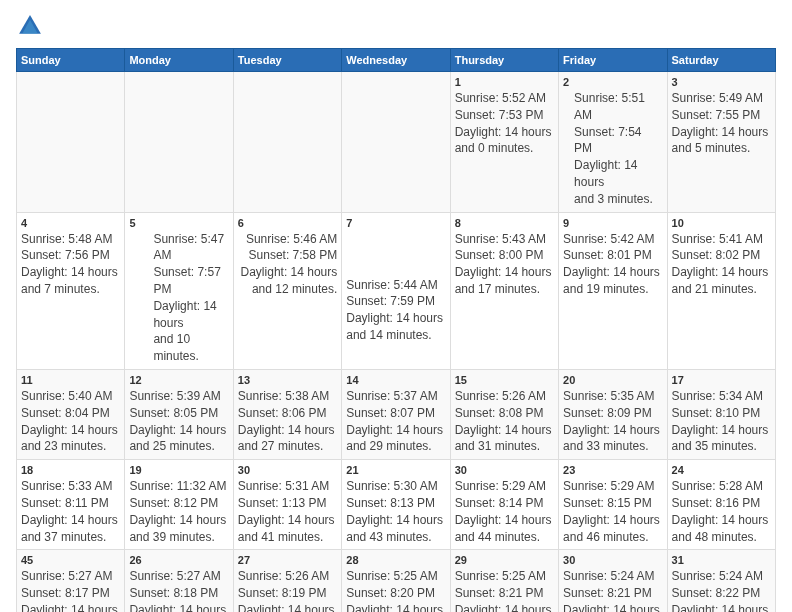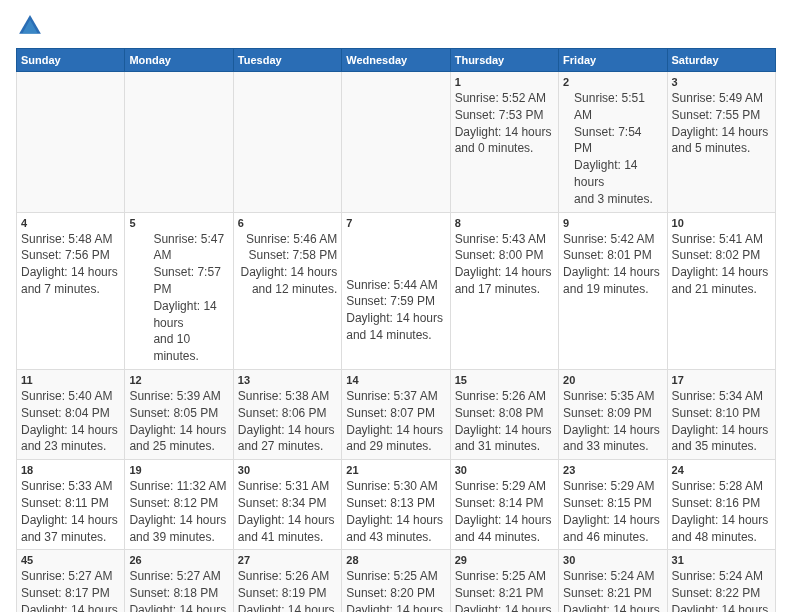--- a/index.html
+++ b/index.html
@@ -280,21 +280,21 @@
           <td>
             <span class="day-num">19</span>
             <div class="day-info" style="white-space: pre-line;">Sunrise: 11:32 AM
 Sunset: 8:12 PM
 Daylight: 14 hours
 and 39 minutes.</div>
           </td>
           <td>
             <span class="day-num">30</span>
             <div class="day-info" style="white-space: pre-line;">Sunrise: 5:31 AM
-Sunset: 8:34 PM
+Sunset: 1:13 PM
 Daylight: 14 hours
 and 41 minutes.</div>
           </td>
           <td>
             <span class="day-num">21</span>
             <div class="day-info" style="white-space: pre-line;">Sunrise: 5:30 AM
 Sunset: 8:13 PM
 Daylight: 14 hours
 and 43 minutes.</div>
           </td>

